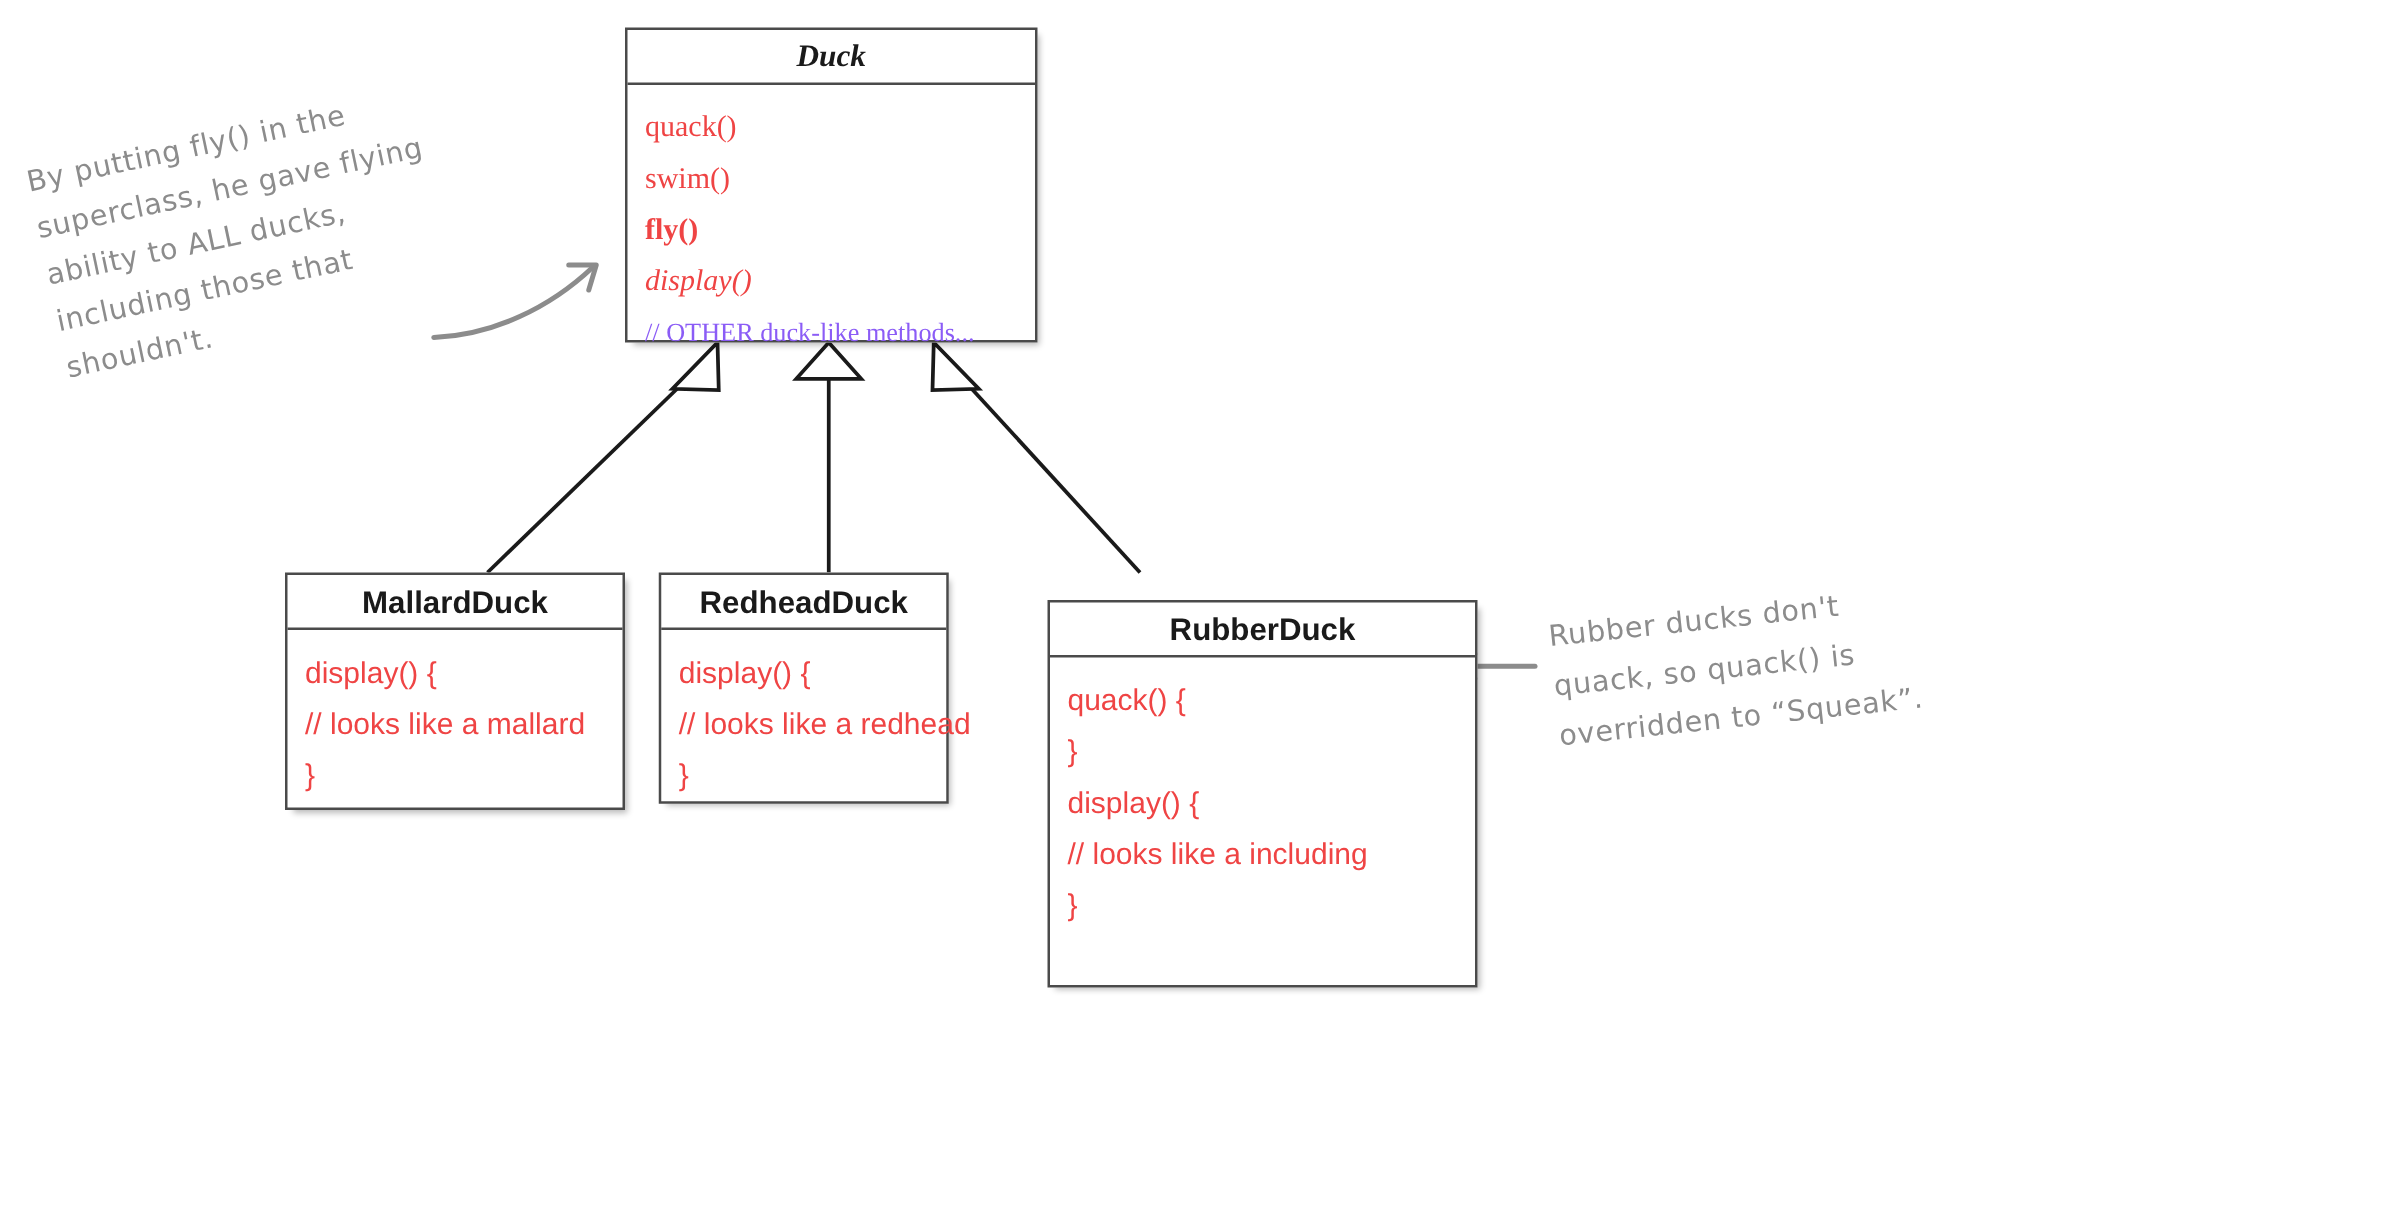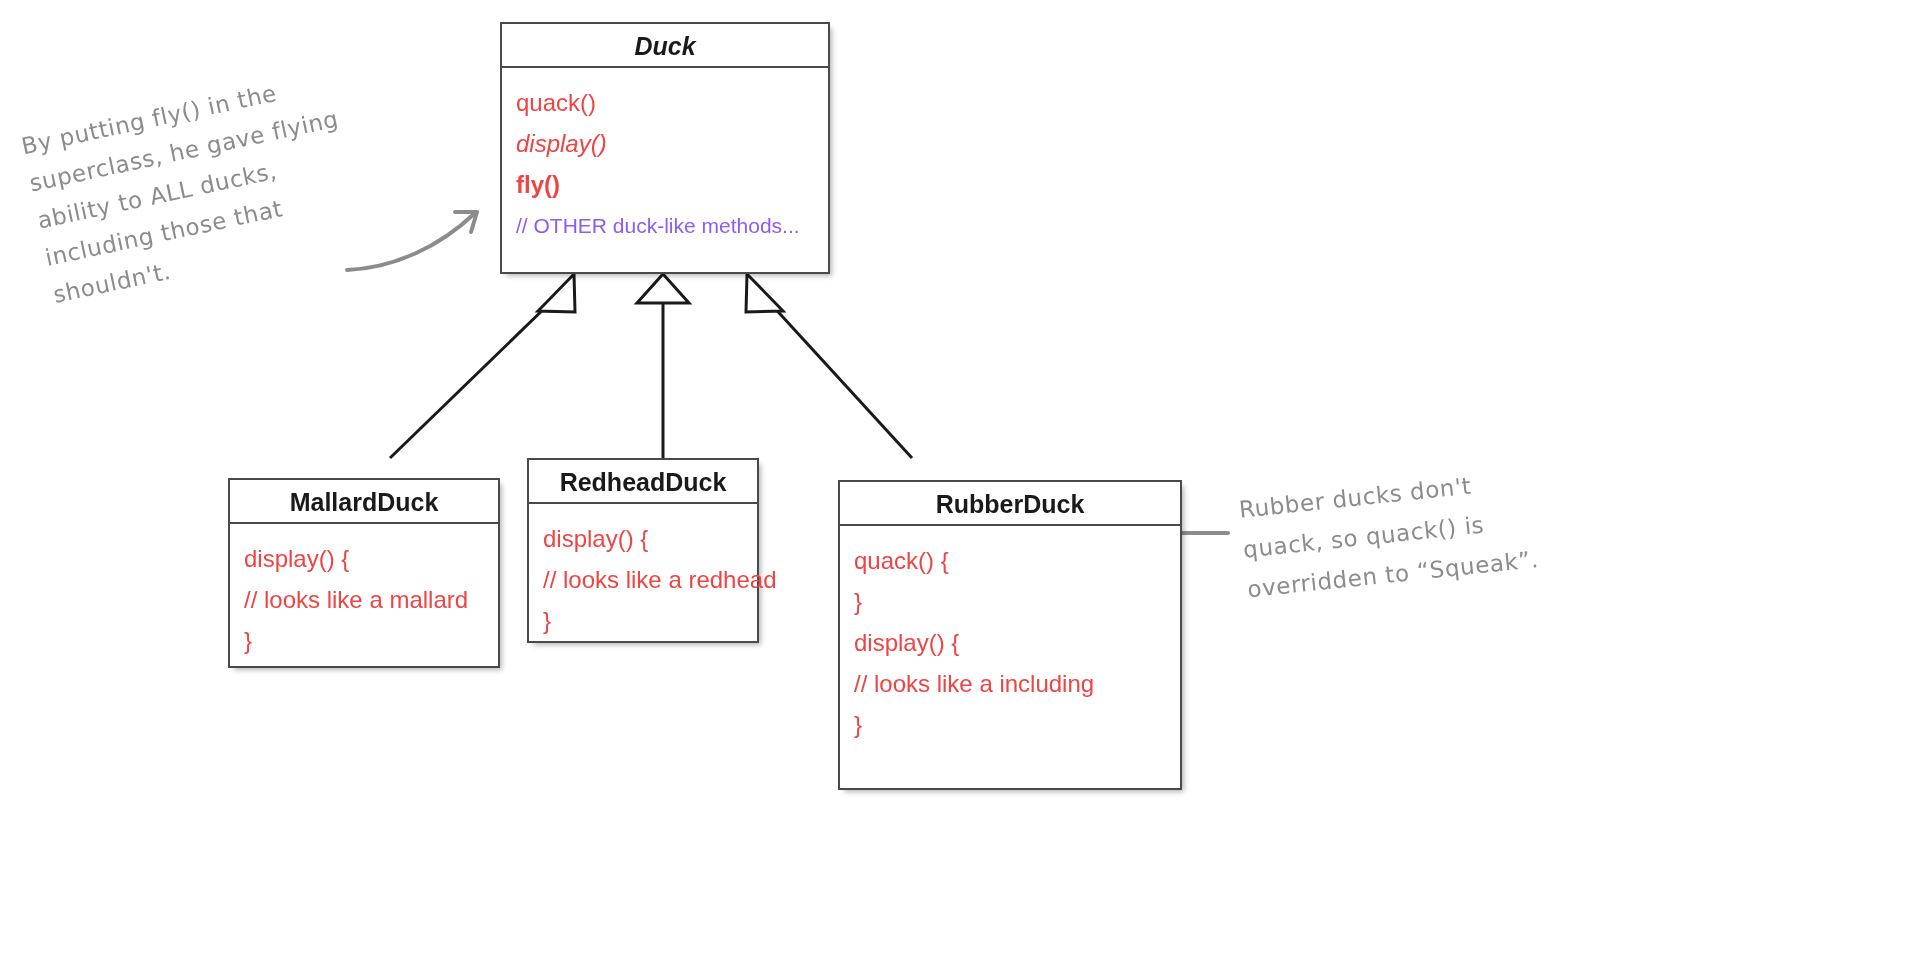--- a/index.html
+++ b/index.html
@@ -48,22 +48,22 @@
     color: #ef4444;
     line-height: 41px;
     white-space: nowrap;
   }
   .uml-method.italic  { font-style: italic; }
   .uml-method.bold    { font-weight: bold; }
   .uml-method.comment { color: #8b5cf6; font-size: 21px; }
   .uml-method.indent  { padding-left: 13px; }
 
   
-  #box-duck        { left: 500px; top: 22px;  width: 330px; height: 252px; }
-  #box-mallard     { left: 228px; top: 458px; width: 272px; height: 190px; margin-top: 20px; }
+  #box-duck        { left: 500px; top: 22px;  width: 330px; height: 252px; font-family: Liberation Serif, serif; }
+  #box-mallard     { left: 228px; top: 458px; width: 272px; height: 190px; }
   #box-redhead     { left: 527px; top: 458px; width: 232px; height: 185px; }
   #box-rubber      { left: 838px; top: 480px; width: 344px; height: 310px; }
 
   
   #connectors {
     position: absolute;
     left: 0; top: 0;
     width: 1914px;
     height: 974px;
     pointer-events: none;
@@ -117,22 +117,23 @@
     <g>
       <path d="M 1228 533 L 1161 533" fill="none" stroke="#8c8c8c" stroke-width="4" stroke-linecap="round"></path>
       <path d="M 1180 523 L 1160 533 L 1180 543" fill="none" stroke="#8c8c8c" stroke-width="4" stroke-linecap="round" stroke-linejoin="round"></path>
     </g>
   </svg>
 
   <div class="uml-box" id="box-duck">
     <div class="uml-header abstract">Duck</div>
     <div class="uml-body">
       <div class="uml-method">quack()</div>
+      <div class="uml-method">swim()</div>
+      <div class="uml-method bold">fly()</div>
       <div class="uml-method italic">display()</div>
-      <div class="uml-method bold">fly()</div>
       <div class="uml-method comment">// OTHER duck-like methods...</div>
     </div>
   </div>
 
   <div class="uml-box" id="box-mallard">
     <div class="uml-header">MallardDuck</div>
     <div class="uml-body">
       <div class="uml-method">display() {</div>
       <div class="uml-method">// looks like a mallard</div>
       <div class="uml-method">}</div>

